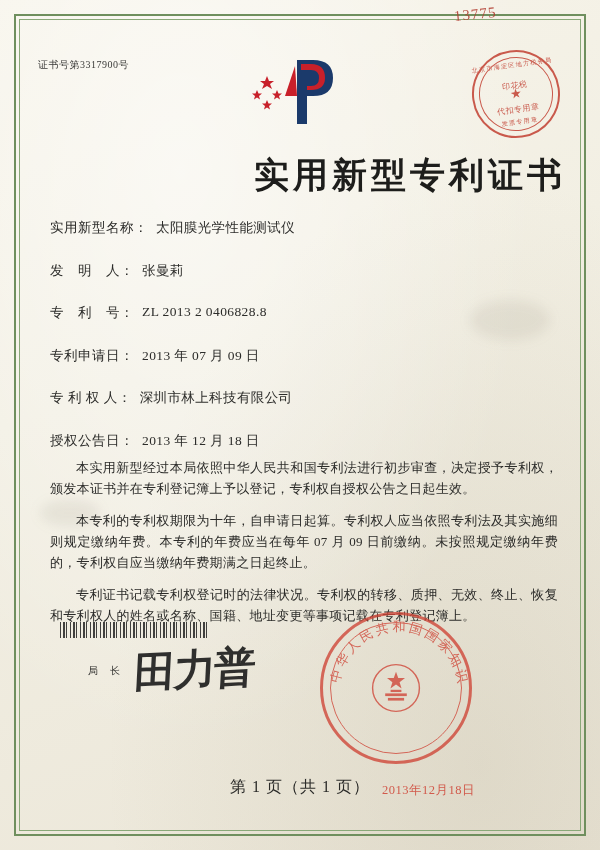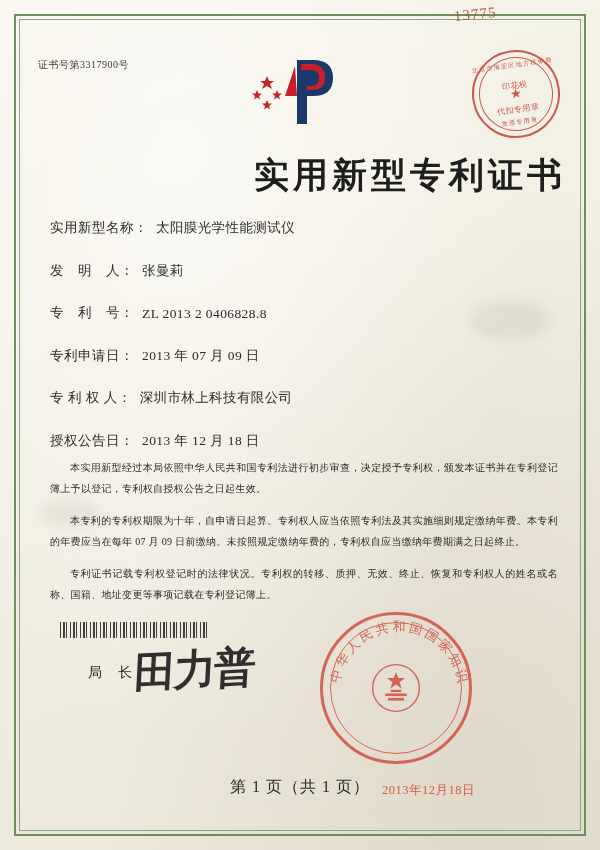--- a/index.html
+++ b/index.html
@@ -139,42 +139,42 @@
 
   
   .fields {
     position: absolute;
     top: 185px;
     left: 16px;
     right: 10px;
   }
   .field {
     display: flex;
-    align-items: flex-end;
+    align-items: flex-start;
     margin-bottom: 24.5px;
     font-size: 13.5px;
     color: #2c2c2a;
   }
   .field .label {
     white-space: pre;
     letter-spacing: .5px;
     flex: 0 0 auto;
   }
   .field .value {
     margin-left: 8px;
     letter-spacing: .4px;
   }
 
   
   .body-text {
     position: absolute;
     top: 423px;
     left: 16px;
     right: 8px;
-    font-size: 10px;
+    font-size: 13px;
     line-height: 21px;
     color: #2b2b29;
     text-align: justify;
     letter-spacing: .3px;
   }
   .body-text p { margin: 0 0 11px 0; text-indent: 2em; }
 
   
   .barcode {
     position: absolute;
@@ -189,21 +189,21 @@
       #222 6px, #222 7px, transparent 7px, transparent 10px
     );
     opacity: .85;
   }
 
   
   .director {
     position: absolute;
     left: 54px;
     top: 630px;
-    font-size: 14px;
+    font-size: 10px;
     color: #2b2b29;
     letter-spacing: 1px;
   }
   .signature {
     position: absolute;
     left: 100px;
     top: 608px;
     font-family: "DejaVu Serif", serif;
     font-size: 42px;
     color: #1b1b1b;

